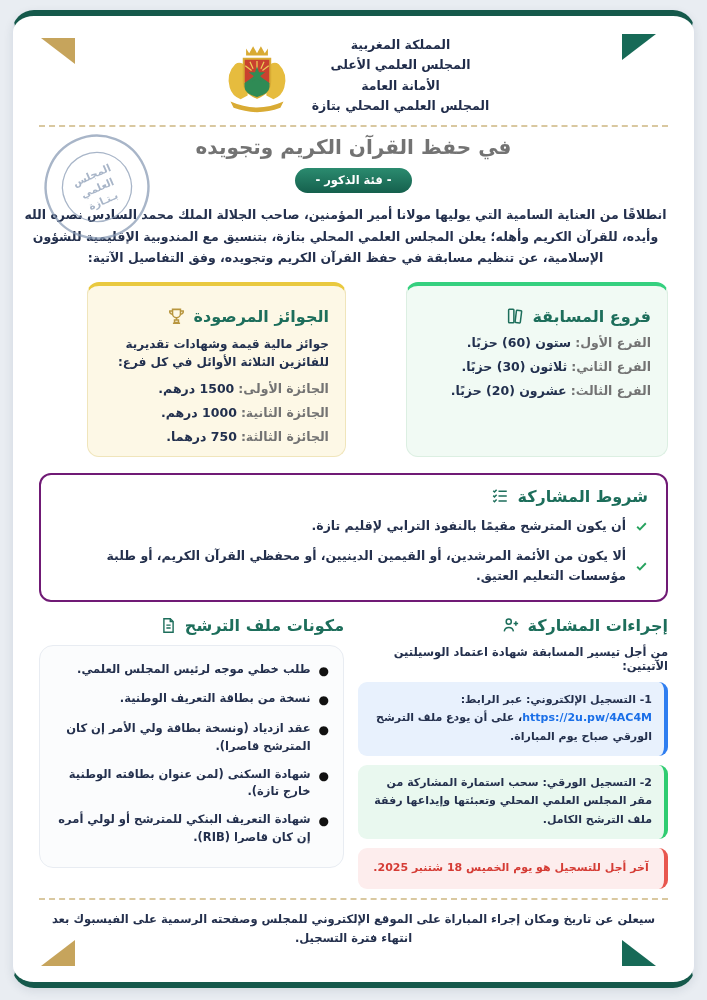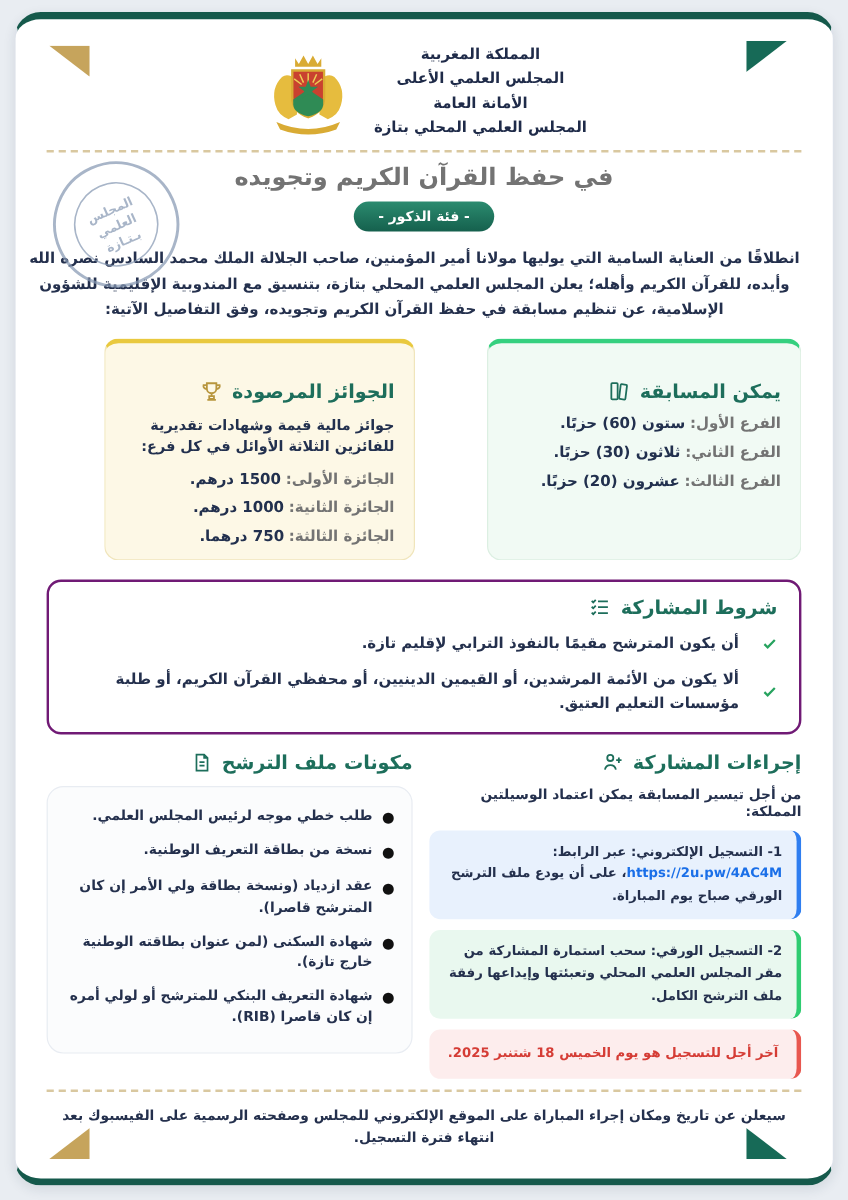--- a/index.html
+++ b/index.html
@@ -41,33 +41,33 @@
   .stamp-box{ position:absolute; right:auto; left:2px; top:-4px; pointer-events:none; }
   .title-main{ font-size:33px; font-weight:bold; color:#277a64; letter-spacing:-.5px; }
   .title-sub{ font-size:20px; font-weight:bold; color:#737373; margin-top:3px; }
   .badge{ display:inline-block; margin-top:9px; background:linear-gradient(180deg,#2b8b6f,#15604d);
     color:#fff; font-size:11.5px; font-weight:bold; padding:5px 20px 6px; border-radius:16px; }
 
   .intro{ width:645px; margin:11px auto 0; text-align:center; font-size:12.5px; font-weight:600;
     line-height:1.72; color:#24304d; }
 
   .cards-row{ display:flex; gap:12px; margin-top:13px; }
-  .info-card{ border-radius:12px; padding:31px 16px 12px; min-height:146px;margin-left:48px; }
+  .info-card{ border-radius:12px; padding:21px 16px 12px; min-height:146px;margin-left:48px; }
   .card-branches{ width:319px; background:#f1faf4; border:1px solid #dcefe2; border-top:4px solid #35d07f; }
   .card-prizes{ width:315px; background:#fdf8e6; border:1px solid #f0e5bb; border-top:4px solid #e9c93f; }
   .card-title{ display:flex; align-items:center; justify-content:flex-start; gap:8px;
     font-size:16px; font-weight:bold; color:#1d6e5b; }
   .kv{ margin-top:9px; font-size:12.5px; }
   .kv .k{ color:#737373; font-weight:bold; }
   .kv .v{ color:#22304e; font-weight:bold; }
   .prizes-sub{ margin-top:9px; font-size:12px; font-weight:bold; color:#22304e; line-height:1.55; }
 
   .section-box{ margin-top:16px; border:2px solid #701a75; border-radius:12px; padding:12px 18px 14px; }
   .sec-head{ display:flex; align-items:center; gap:8px; font-size:16px; font-weight:bold; color:#1d6e5b; }
-  .cond-item{ display:flex; gap:19px; margin-top:10px; font-size:12.5px; font-weight:600; line-height:1.6; }
+  .cond-item{ display:flex; gap:9px; margin-top:10px; font-size:12.5px; font-weight:600; line-height:1.6; }
   .cond-item .chk{ flex:0 0 auto; margin-top:2px; }
 
   .twocol{ display:flex; gap:14px; margin-top:14px; }
   .col-proc{ width:319px; }
   .col-file{ width:314px; }
   .proc-intro{ margin-top:10px; font-size:11.5px; font-weight:bold; color:#24304d; }
   .pbox{ margin-top:9px; border-radius:9px; padding:9px 12px; font-size:11px; font-weight:bold;
     line-height:1.7; border-right:4px solid; }
   .pbox-blue{ background:#e8f1fd; border-right-color:#2f7ef0; color:#24304d; }
   .pbox-green{ background:#e9f8ef; border-right-color:#2fcc71; color:#24304d; }
@@ -138,21 +138,21 @@
     </span>
     <div class="title-sub">في حفظ القرآن الكريم وتجويده</div>
     <div><span class="badge">- فئة الذكور -</span></div>
   </div>
 
   <p class="intro">انطلاقًا من العناية السامية التي يوليها مولانا أمير المؤمنين، صاحب الجلالة الملك محمد السادس نصره الله وأيده، للقرآن الكريم وأهله؛ يعلن المجلس العلمي المحلي بتازة، بتنسيق مع المندوبية الإقليمية للشؤون الإسلامية، عن تنظيم مسابقة في حفظ القرآن الكريم وتجويده، وفق التفاصيل الآتية:</p>
 
   <div class="cards-row">
     <div class="info-card card-branches">
       <div class="card-title">
-        <span>يمكن المسابقة</span>
+        <span>فروع المسابقة</span>
         <span class="icon">
           <svg width="18" height="18" viewBox="0 0 24 24" fill="none" stroke="#1d6e5b" stroke-width="2">
             <rect x="3.5" y="3" width="7" height="18" rx="1"></rect>
             <rect x="13" y="4.5" width="7" height="16.5" rx="1" transform="rotate(7 16.5 12.7)"></rect>
           </svg>
         </span>
       </div>
       <div class="kv"><span class="k">الفرع الأول:</span> <span class="v">ستون (60) حزبًا.</span></div>
       <div class="kv"><span class="k">الفرع الثاني:</span> <span class="v">ثلاثون (30) حزبًا.</span></div>
       <div class="kv"><span class="k">الفرع الثالث:</span> <span class="v">عشرون (20) حزبًا.</span></div>
@@ -210,21 +210,21 @@
       <div class="sec-head">
         <span>إجراءات المشاركة</span>
         <span class="icon">
           <svg width="18" height="18" viewBox="0 0 24 24" fill="none" stroke="#1d6e5b" stroke-width="2">
             <circle cx="9" cy="7.5" r="3.4"></circle>
             <path d="M3 20.5a6.2 6.2 0 0 1 12.2 0"></path>
             <path d="M18.5 7v6M15.5 10h6"></path>
           </svg>
         </span>
       </div>
-      <div class="proc-intro">من أجل تيسير المسابقة يمكن اعتماد الوسيلتين المملكة:</div>
+      <div class="proc-intro">من أجل تيسير المسابقة شهادة اعتماد الوسيلتين الآتيتين:</div>
 
       <div class="pbox pbox-blue">
         <span>1- التسجيل الإلكتروني: عبر الرابط: </span><a class="link" href="#">https://2u.pw/4AC4M</a><span>، على أن يودع ملف الترشح الورقي صباح يوم المباراة.</span>
       </div>
 
       <div class="pbox pbox-green">
         <span>2- التسجيل الورقي: سحب استمارة المشاركة من مقر المجلس العلمي المحلي وتعبئتها وإيداعها رفقة ملف الترشح الكامل.</span>
       </div>
 
       <div class="pbox pbox-red">

